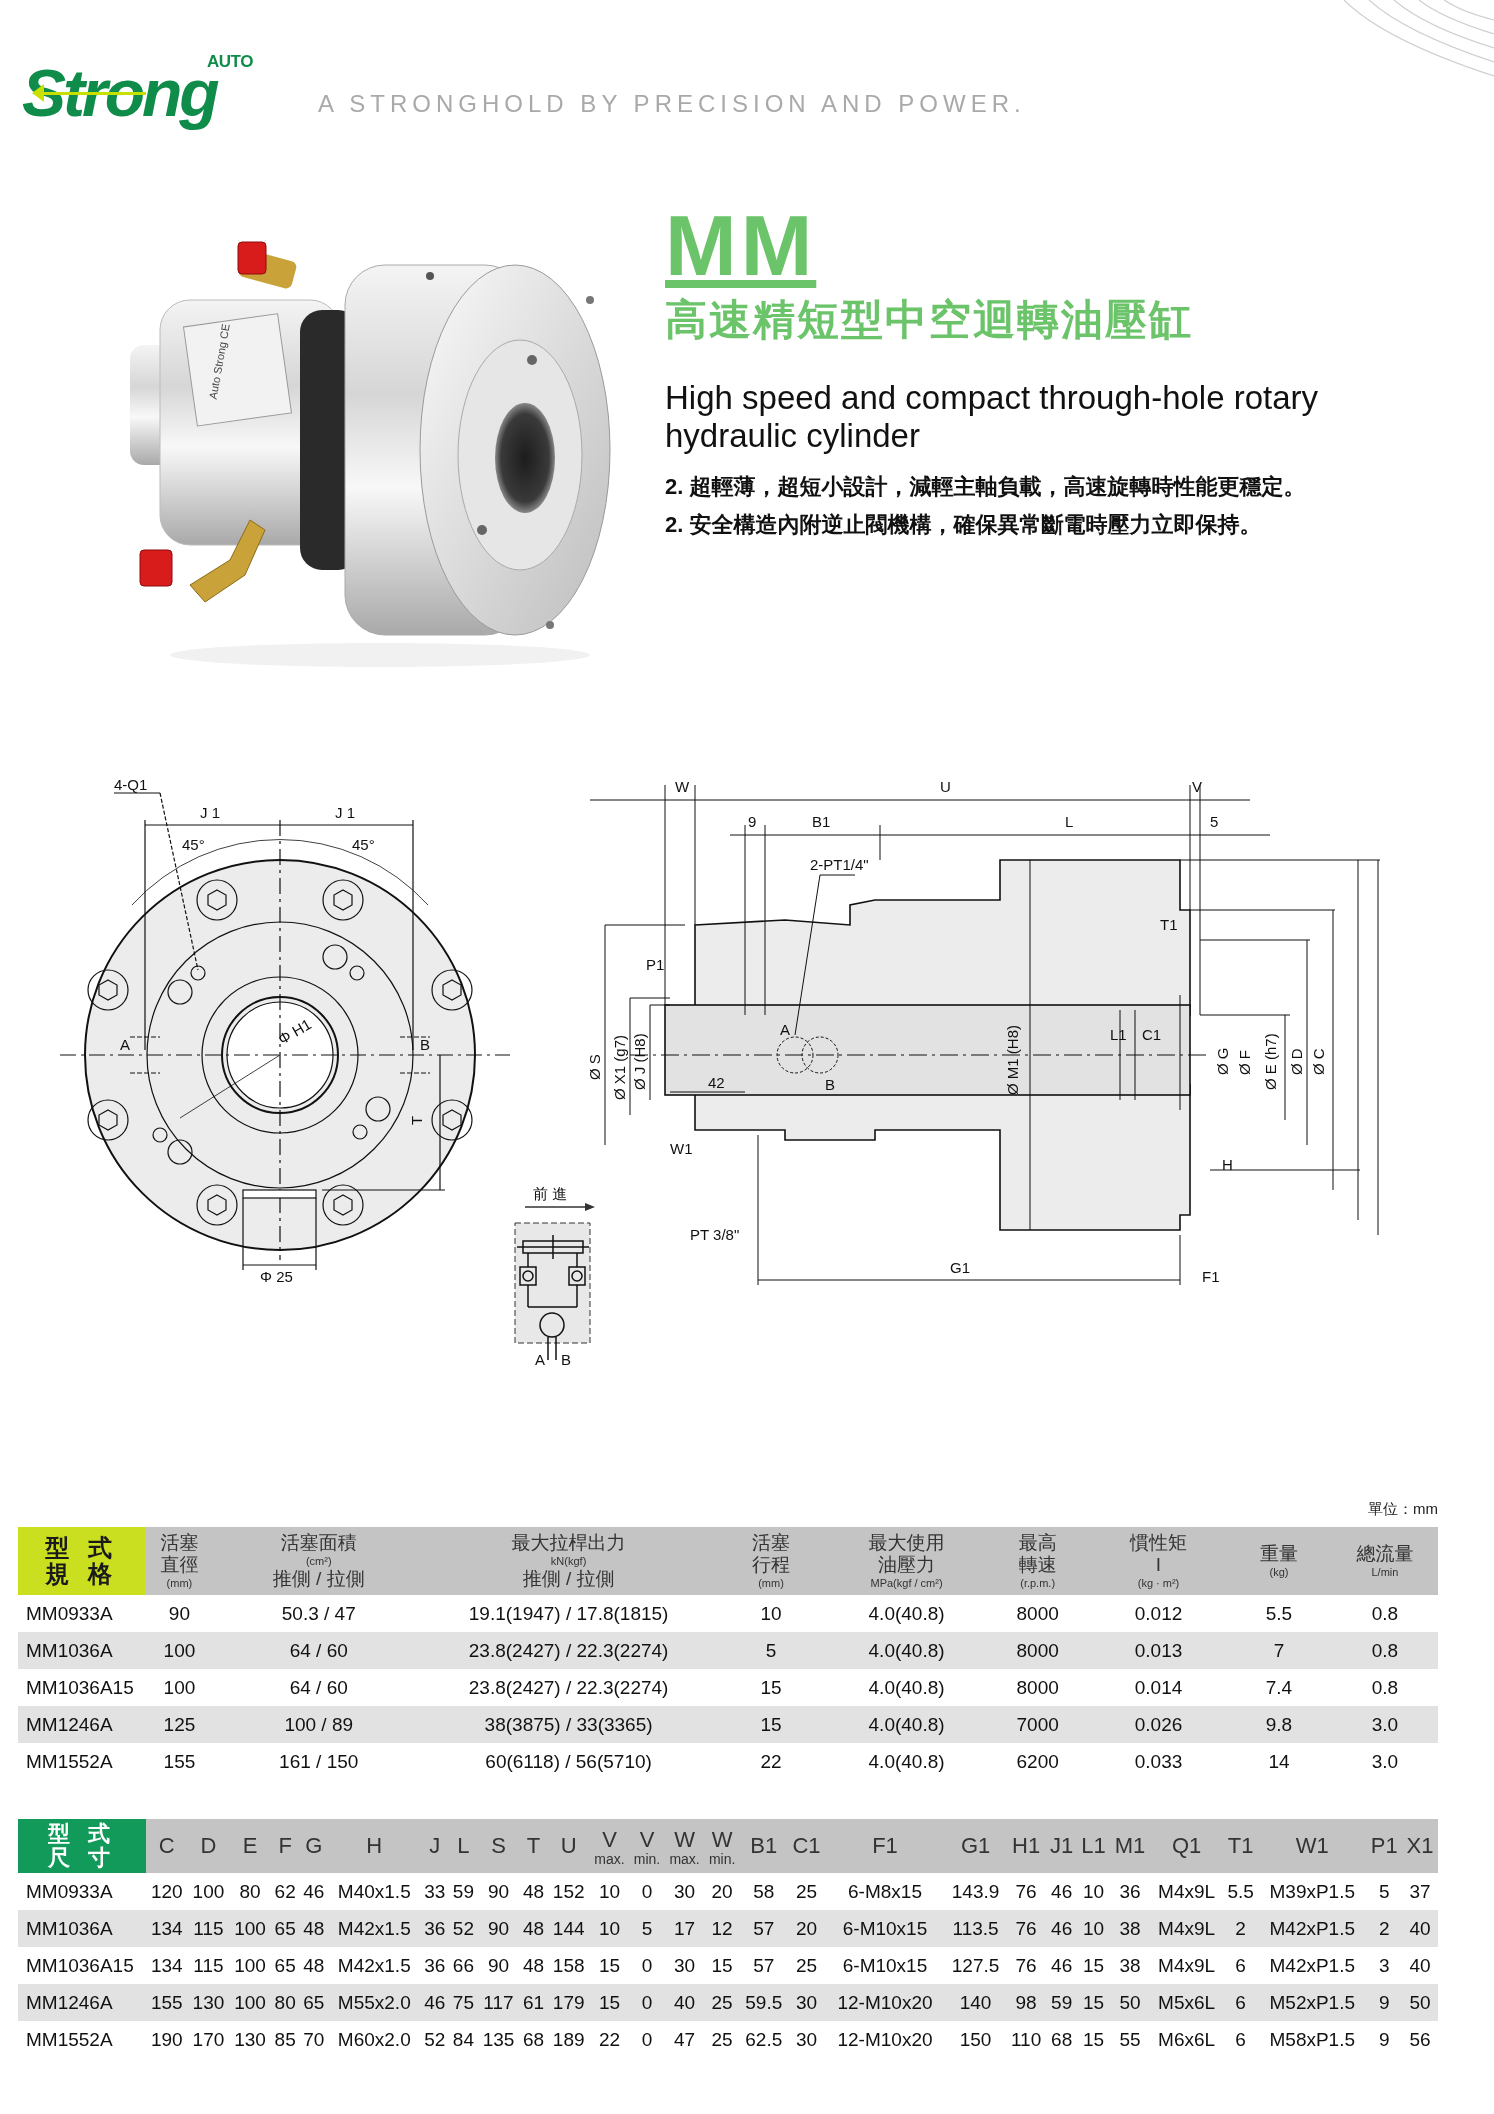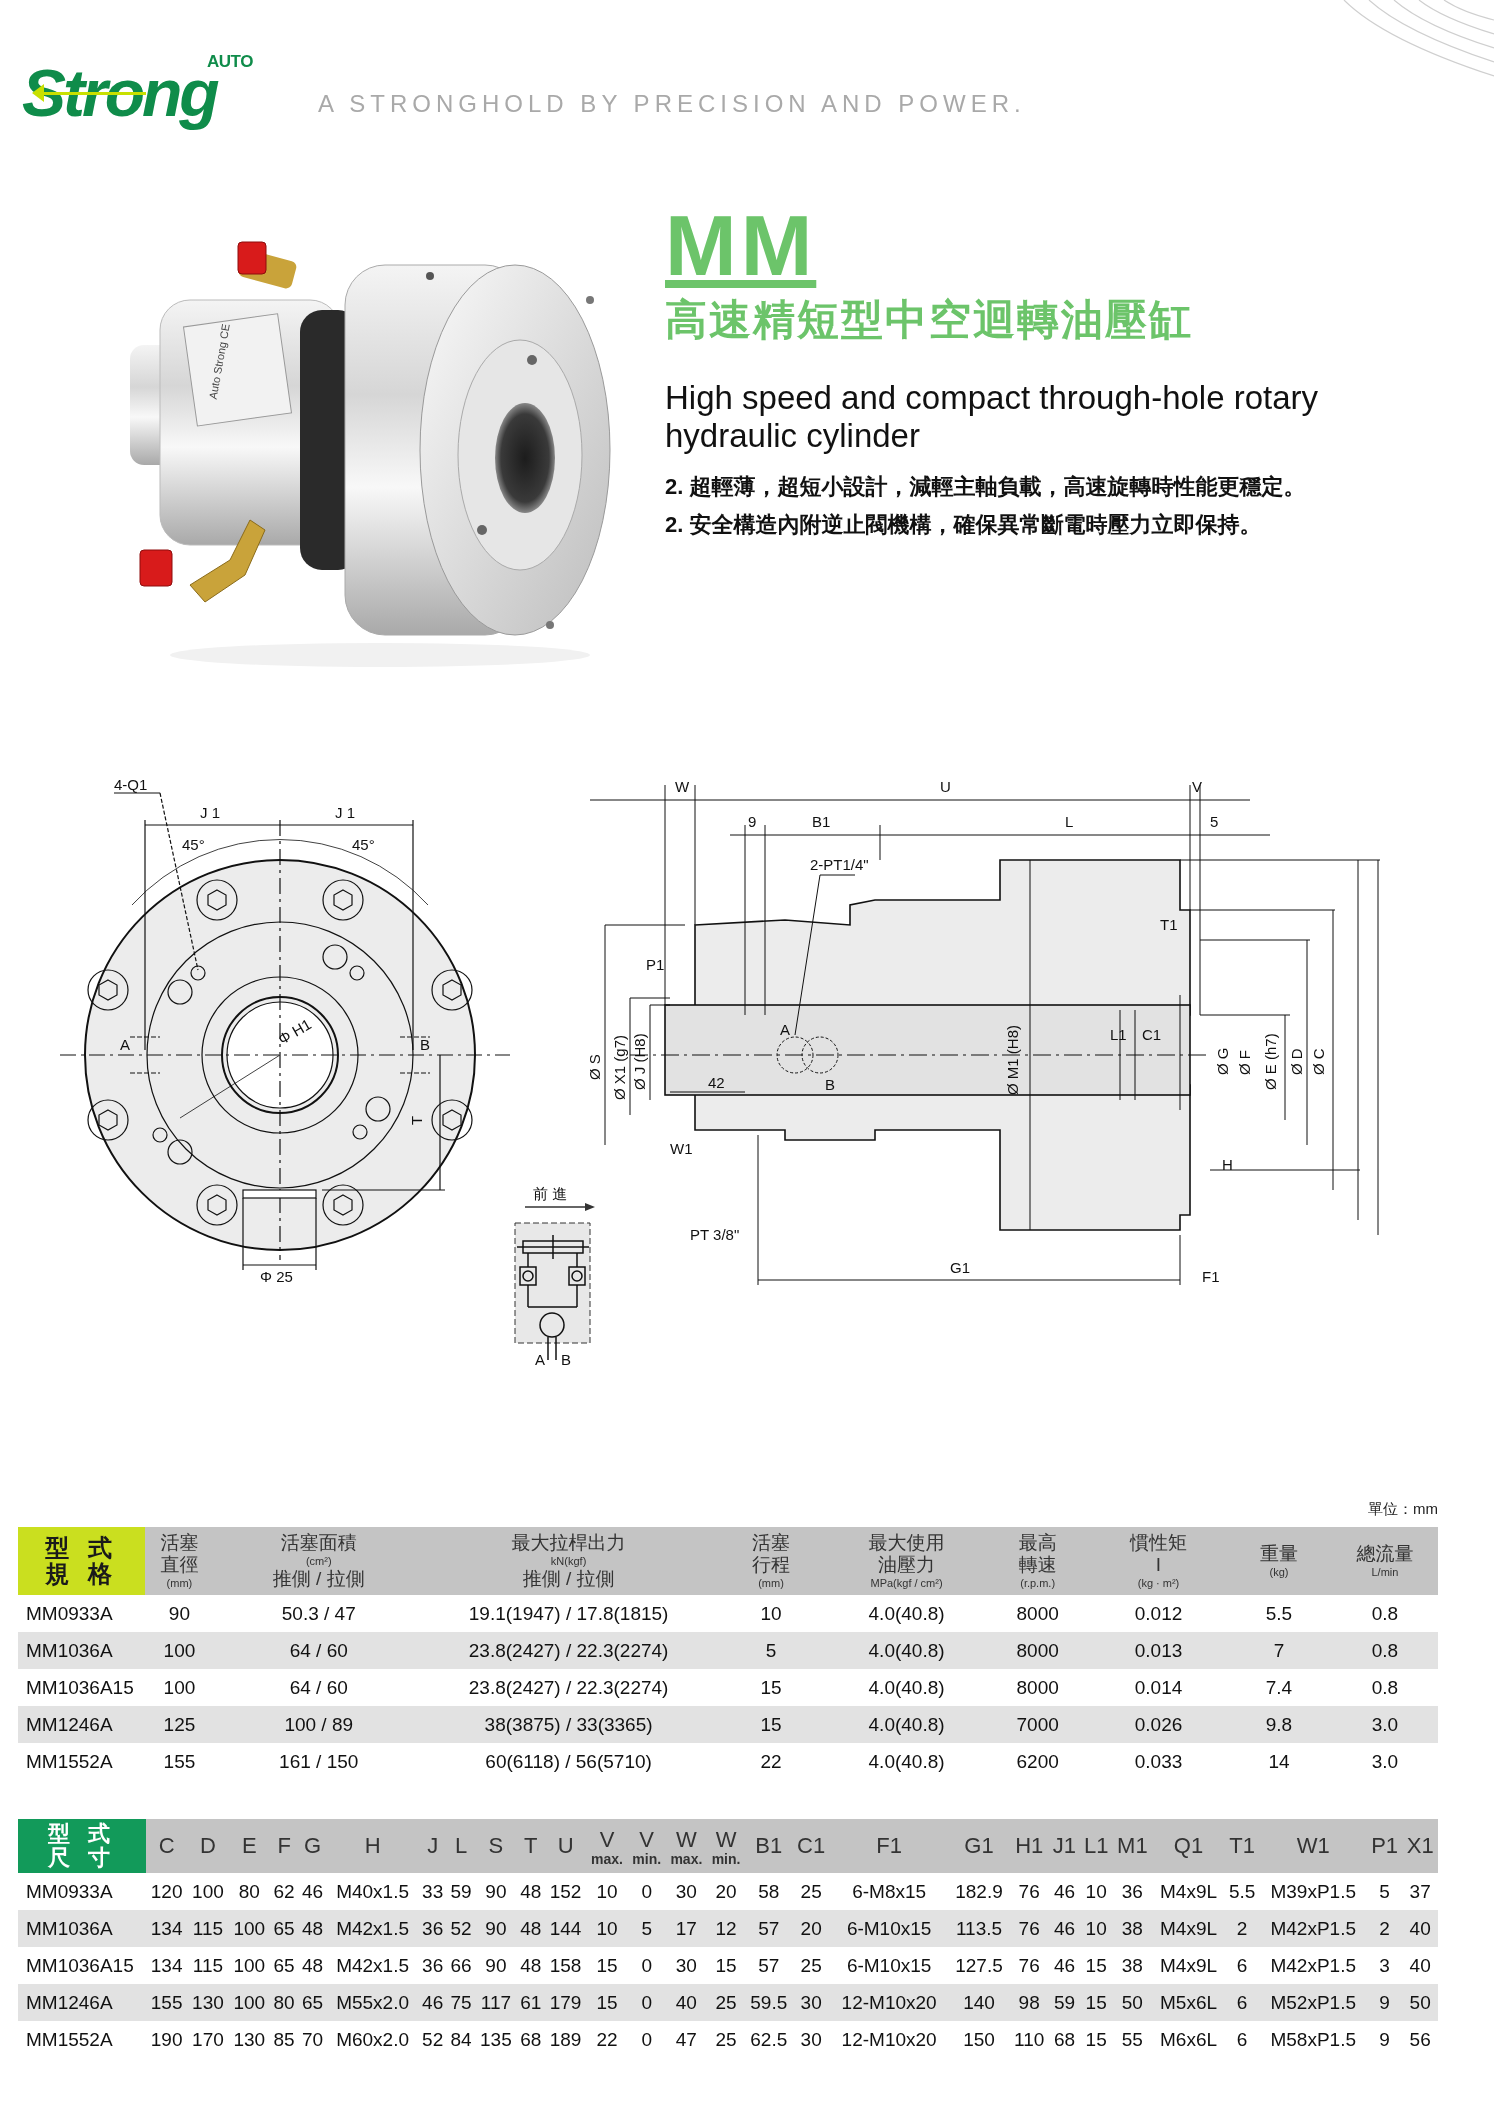--- a/index.html
+++ b/index.html
@@ -35,21 +35,21 @@
   .t1 th { background: #c4c4c4; color: #333; font-weight: normal; font-size: 19px; line-height: 20px; height: 68px; vertical-align: middle; padding: 2px 4px; }
   .t1 th .sub { display: block; font-size: 11px; line-height: 14px; }
   .t1 th .sub2 { display: block; font-size: 19px; line-height: 22px; }
   .t1 th.model-head { background: #cadf1f; color: #1a1a1a; font-weight: bold; font-size: 24px; line-height: 26px; letter-spacing: 6px; width: 128px; }
   .t1 td { font-size: 19px; text-align: center; height: 37px; color: #111; }
   .t1 td.model { text-align: left; padding-left: 8px; }
   .t1 tr.alt td { background: #e2e2e2; }
 
   .t2 { left: 18px; top: 1819px; width: 1420px; }
   .t2 th { background: #c4c4c4; color: #333; font-weight: normal; font-size: 22px; height: 54px; vertical-align: middle; padding: 0 1px; text-align: center; }
-  .t2 th .sub { display: block; font-size: 14px; line-height: 12px; font-weight: bold; }
+  .t2 th .sub { display: block; font-size: 14px; line-height: 12px; }
   .t2 th.model-head { background: #129a5a; color: #fff; font-weight: bold; font-size: 22px; line-height: 24px; letter-spacing: 6px; width: 128px; }
   .t2 td { font-size: 19px; text-align: center; height: 37px; color: #111; padding: 0 1px; white-space: nowrap; }
   .t2 td.model { text-align: left; padding-left: 8px; }
   .t2 tr.alt td { background: #e2e2e2; }
 </style>
 </head>
 <body>
 
 <div class="logo">
   <span class="logo-auto">AUTO</span>
@@ -471,21 +471,21 @@
         <td>90</td>
         <td>48</td>
         <td>152</td>
         <td>10</td>
         <td>0</td>
         <td>30</td>
         <td>20</td>
         <td>58</td>
         <td>25</td>
         <td>6-M8x15</td>
-        <td>182.9</td>
+        <td>143.9</td>
         <td>76</td>
         <td>46</td>
         <td>10</td>
         <td>36</td>
         <td>M4x9L</td>
         <td>5.5</td>
         <td>M39xP1.5</td>
         <td>5</td>
         <td>37</td>
       </tr>

